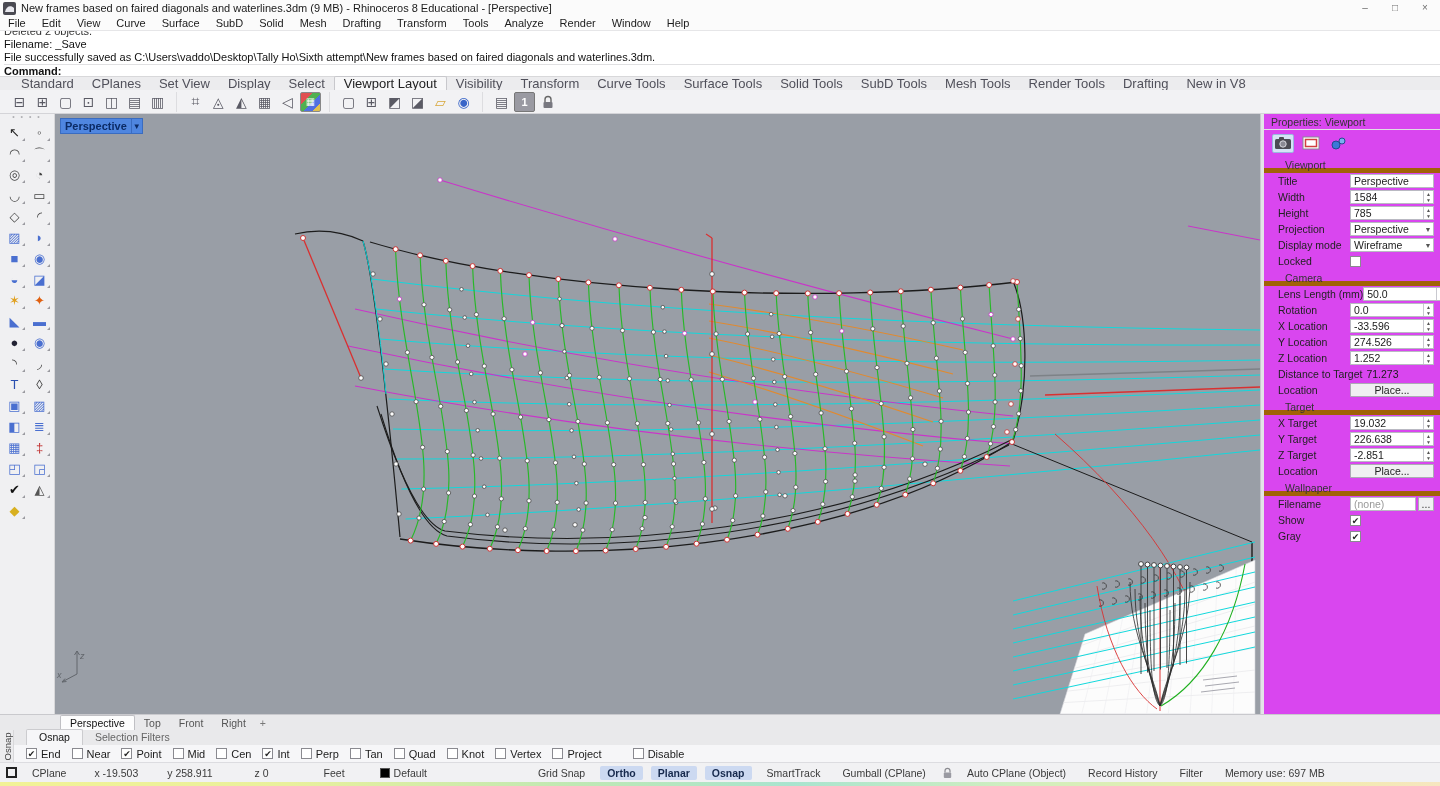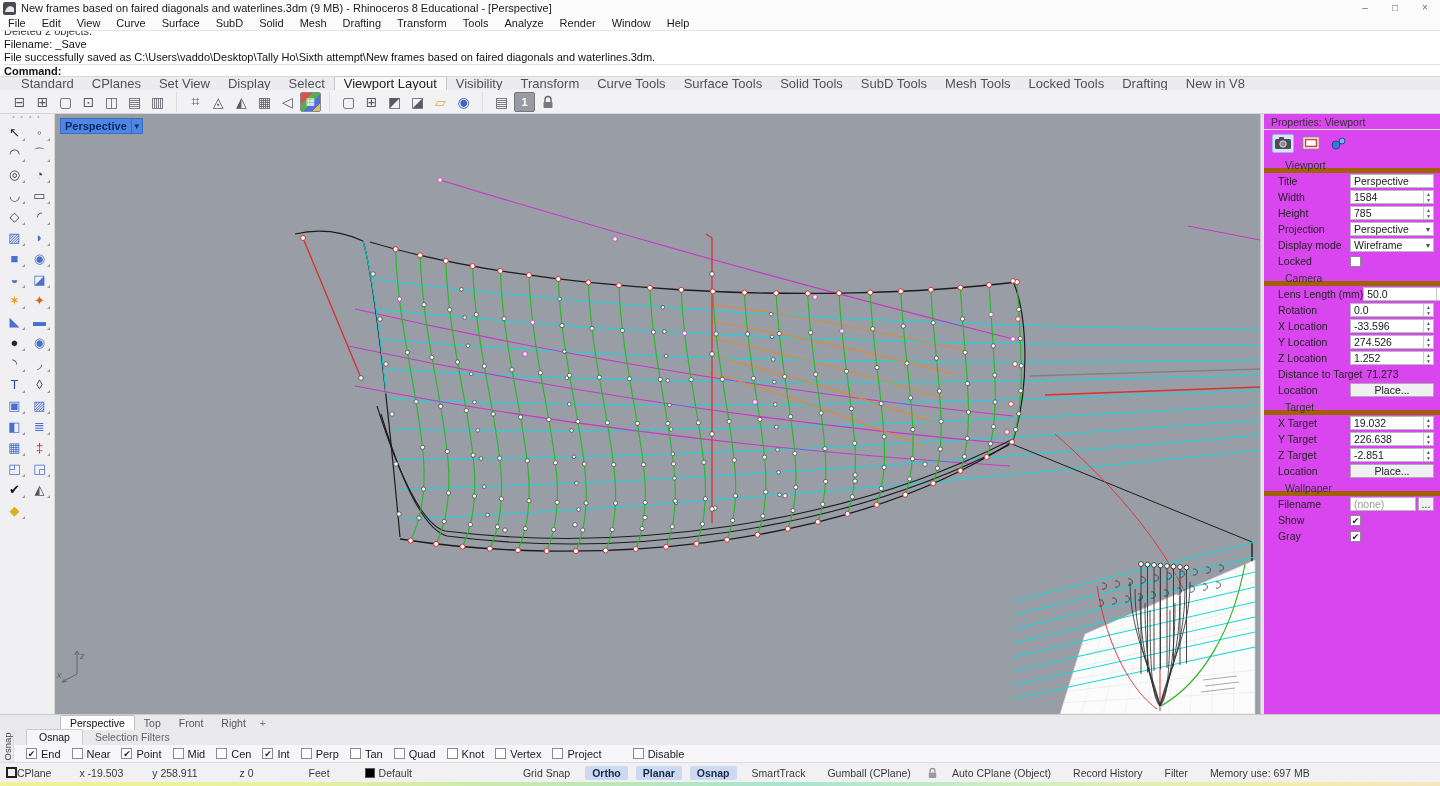--- a/index.html
+++ b/index.html
@@ -163,21 +163,21 @@
       <span>Display</span>
       <span>Select</span>
       <span class="active">Viewport Layout</span>
       <span>Visibility</span>
       <span>Transform</span>
       <span>Curve Tools</span>
       <span>Surface Tools</span>
       <span>Solid Tools</span>
       <span>SubD Tools</span>
       <span>Mesh Tools</span>
-      <span>Locked Tools</span>
+      <span>Render Tools</span>
       <span>Drafting</span>
       <span>New in V8</span>
     </div>
   <div id="iconrow">
       <div class="grp">
         <span class="tbi">⊟</span>
         <span class="tbi">⊞</span>
         <span class="tbi">▢</span>
         <span class="tbi">⊡</span>
         <span class="tbi">◫</span>
@@ -994,21 +994,21 @@
           <span class="opt gap">
             <span class="cb"></span>
             <span class="olabel">Disable</span>
           </span>
         </div>
     </div>
   </div>
 
   <div id="status">
       <span class="sicon"></span>
-      <span class="sfield" style="display: inline-flex; align-items: center;">
+      <span class="sfield" style="margin-left: 15px; display: inline-flex; align-items: center;">
         <span>CPlane</span>
       </span>
       <span class="sfield" style="margin-left: 28px; display: inline-flex; align-items: flex-start;">
         <span>x -19.503</span>
       </span>
       <span class="sfield" style="margin-left: 29px; display: inline-flex; align-items: center;">
         <span>y 258.911</span>
       </span>
       <span class="sfield" style="margin-left: 42px; display: inline-flex; align-items: center;">
         <span>z 0</span>

